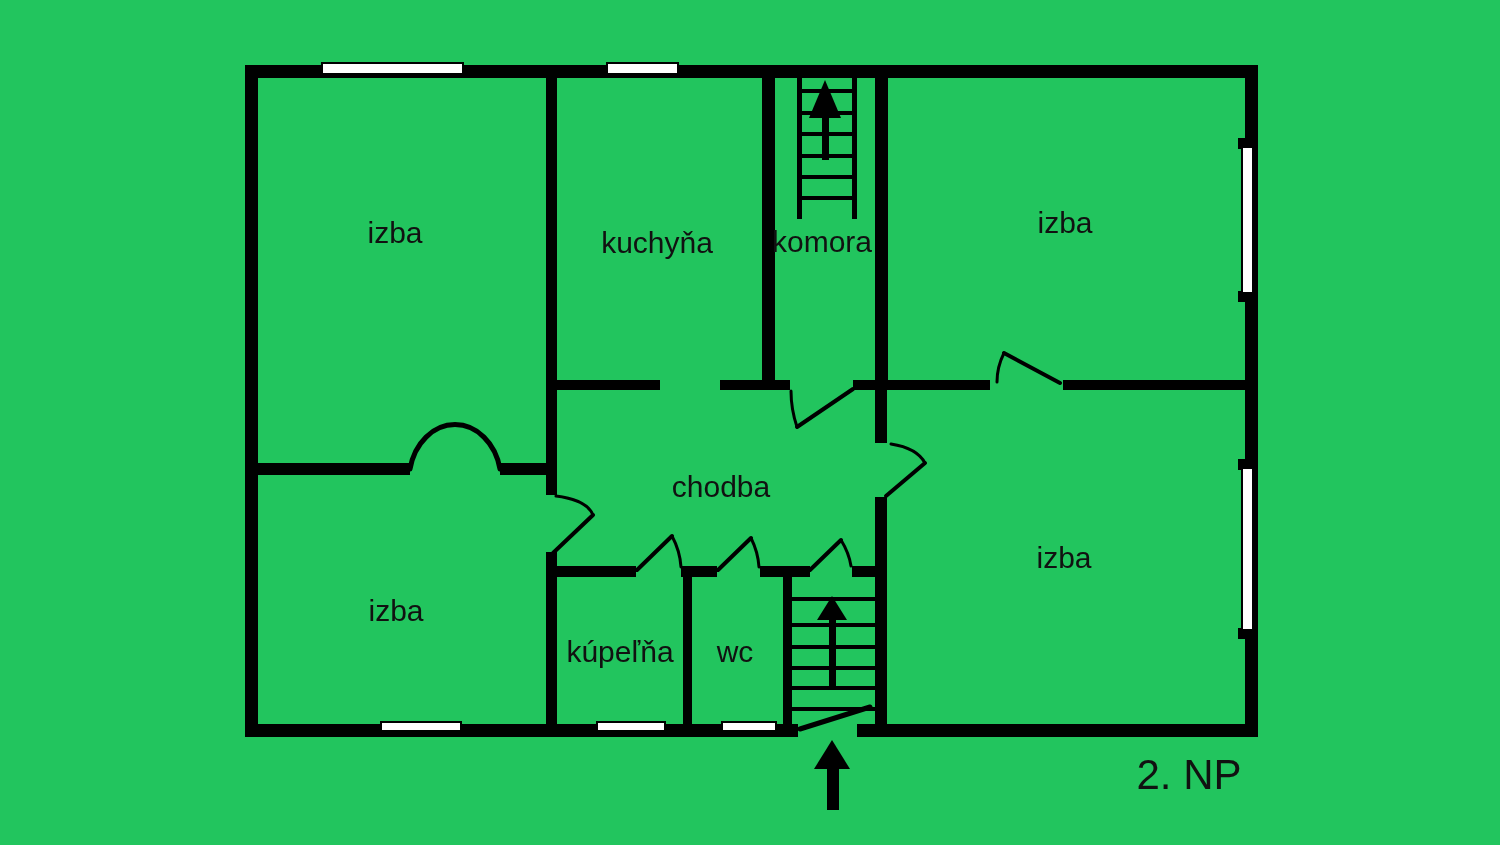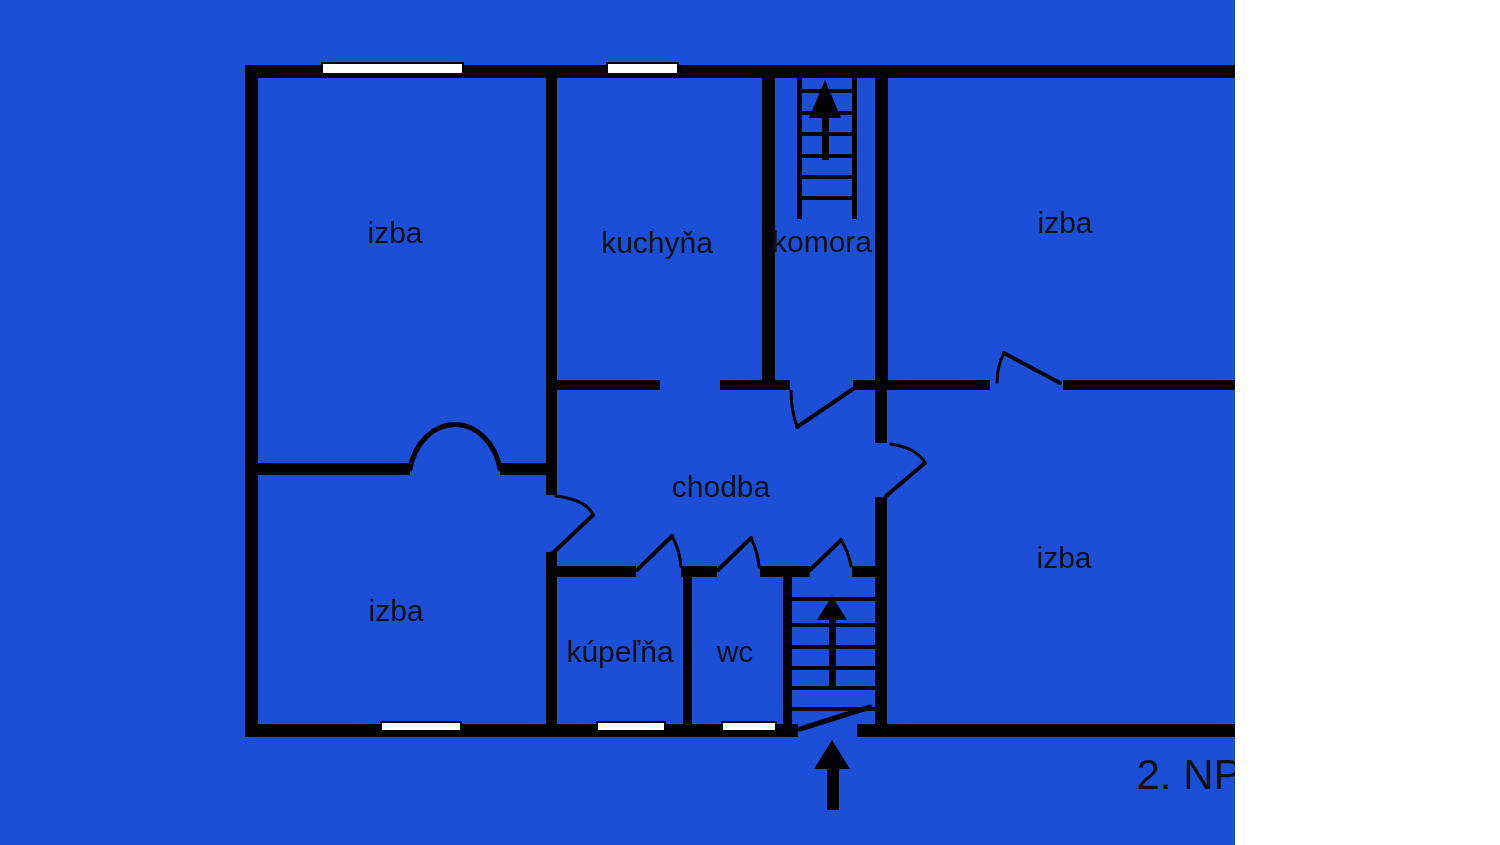--- a/index.html
+++ b/index.html
@@ -3,23 +3,23 @@
 <meta charset="utf-8">
 <style>
   html, body {
     margin: 0;
     padding: 0;
     background: #ffffff;
     font-family: "Liberation Sans", sans-serif;
   }
   .stage {
     position: relative;
-    width: 1235px;
+    width: 1500px;
     height: 845px;
-    background: #1d4ed8;
+    background: #22c55e;
     overflow: hidden;
   }
   svg { display: block; }
   .wall { fill: #000000; }
   .win  { fill: #ffffff; stroke: #000000; stroke-width: 2; }
   .nub  { fill: #000000; }
   .tread { fill: #000000; }
   .rail { fill: #000000; }
   .door-leaf { stroke: #000000; stroke-width: 4; fill: none; stroke-linecap: round; }
   .door-arc  { stroke: #000000; stroke-width: 3; fill: none; stroke-linecap: round; }

